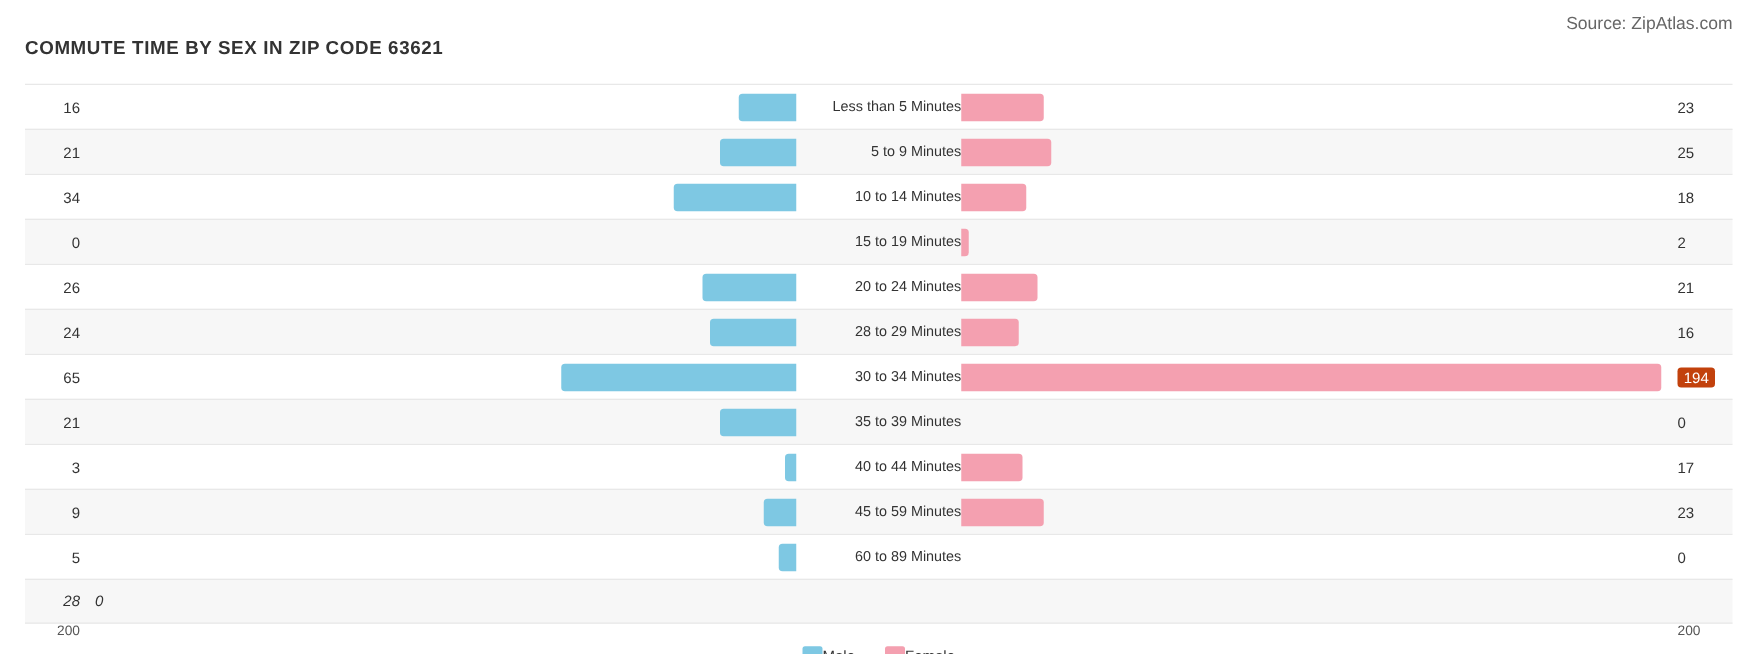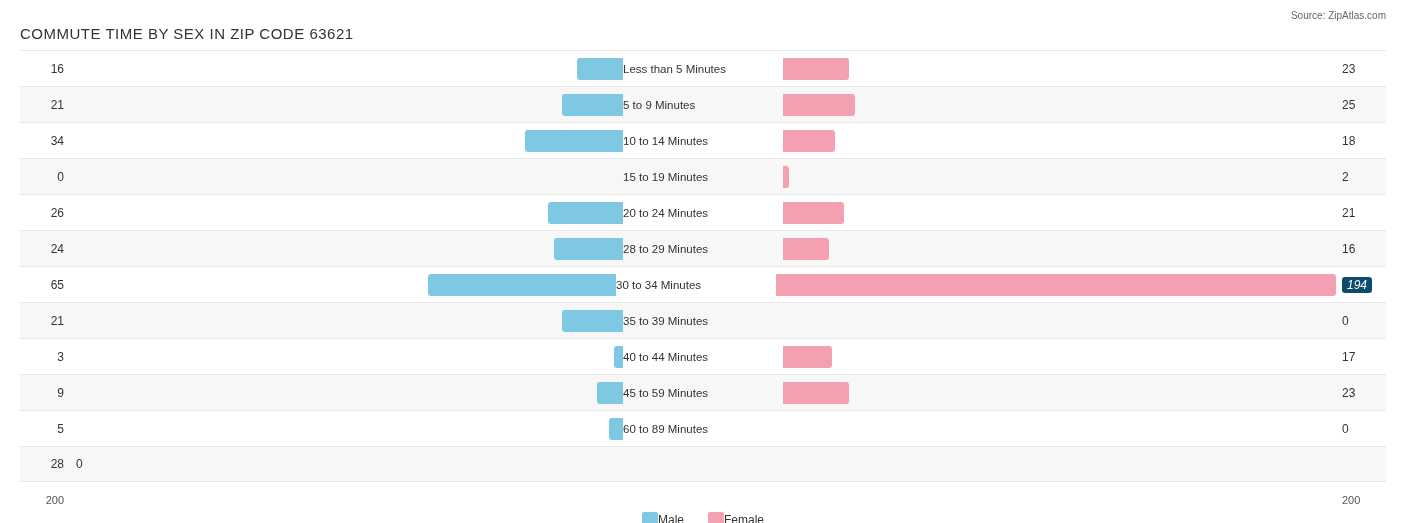--- a/index.html
+++ b/index.html
@@ -5,62 +5,63 @@
     * { box-sizing: border-box; margin: 0; padding: 0; }
     body {
       font-family: Arial, sans-serif;
       background: #fff;
       width: 1406px;
       min-height: 523px;
       padding: 10px 20px;
     }
     .chart-title {
       font-size: 15px;
-      font-weight: normal;
+      font-weight: bold;
       color: #333;
       text-transform: uppercase;
-      margin-bottom: 8px;
+      margin-bottom: 20px;
       letter-spacing: 0.5px;
     }
     .source {
-      font-size: 10px;
+      font-size: 14px;
       color: #666;
       text-align: right;
       margin-bottom: 4px;
     }
     .chart-container {
       position: relative;
       width: 100%;
     }
     .row {
       display: flex;
       align-items: center;
       height: 36px;
       border-top: 1px solid #e8e8e8;
     }
     .row:last-child {
       border-bottom: 1px solid #e8e8e8;
+      font-style: italic;
     }
     .row-bg-alt {
       background: #f7f7f7;
     }
     .row-bg-normal {
       background: #fff;
     }
     .left-value {
       width: 50px;
       text-align: right;
       font-size: 12px;
       color: #333;
       padding-right: 6px;
       flex-shrink: 0;
     }
     .center-label-area {
-      width: 160px;
-      text-align: left;
+      width: 132px;
+      text-align: right;
       font-size: 11.5px;
       color: #333;
       flex-shrink: 0;
       z-index: 2;
     }
     .male-bar-container {
       flex: 1;
       display: flex;
       justify-content: flex-end;
       align-items: center;
@@ -85,30 +86,29 @@
     }
     .right-value {
       width: 50px;
       text-align: left;
       font-size: 12px;
       color: #333;
       padding-left: 6px;
       flex-shrink: 0;
     }
     .right-value-highlight {
-      background: #0c4a6e;
+      background: #c2410c;
       color: #fff;
       border-radius: 3px;
       padding: 1px 5px;
-      font-style: italic;
     }
     .axis-row {
       display: flex;
       align-items: center;
-      margin-top: 12px;
+      margin-top: 0;
       gap: 34px;
     }
     .axis-left {
       width: 50px;
       text-align: right;
       font-size: 11px;
       color: #555;
       padding-right: 6px;
     }
     .axis-right {

